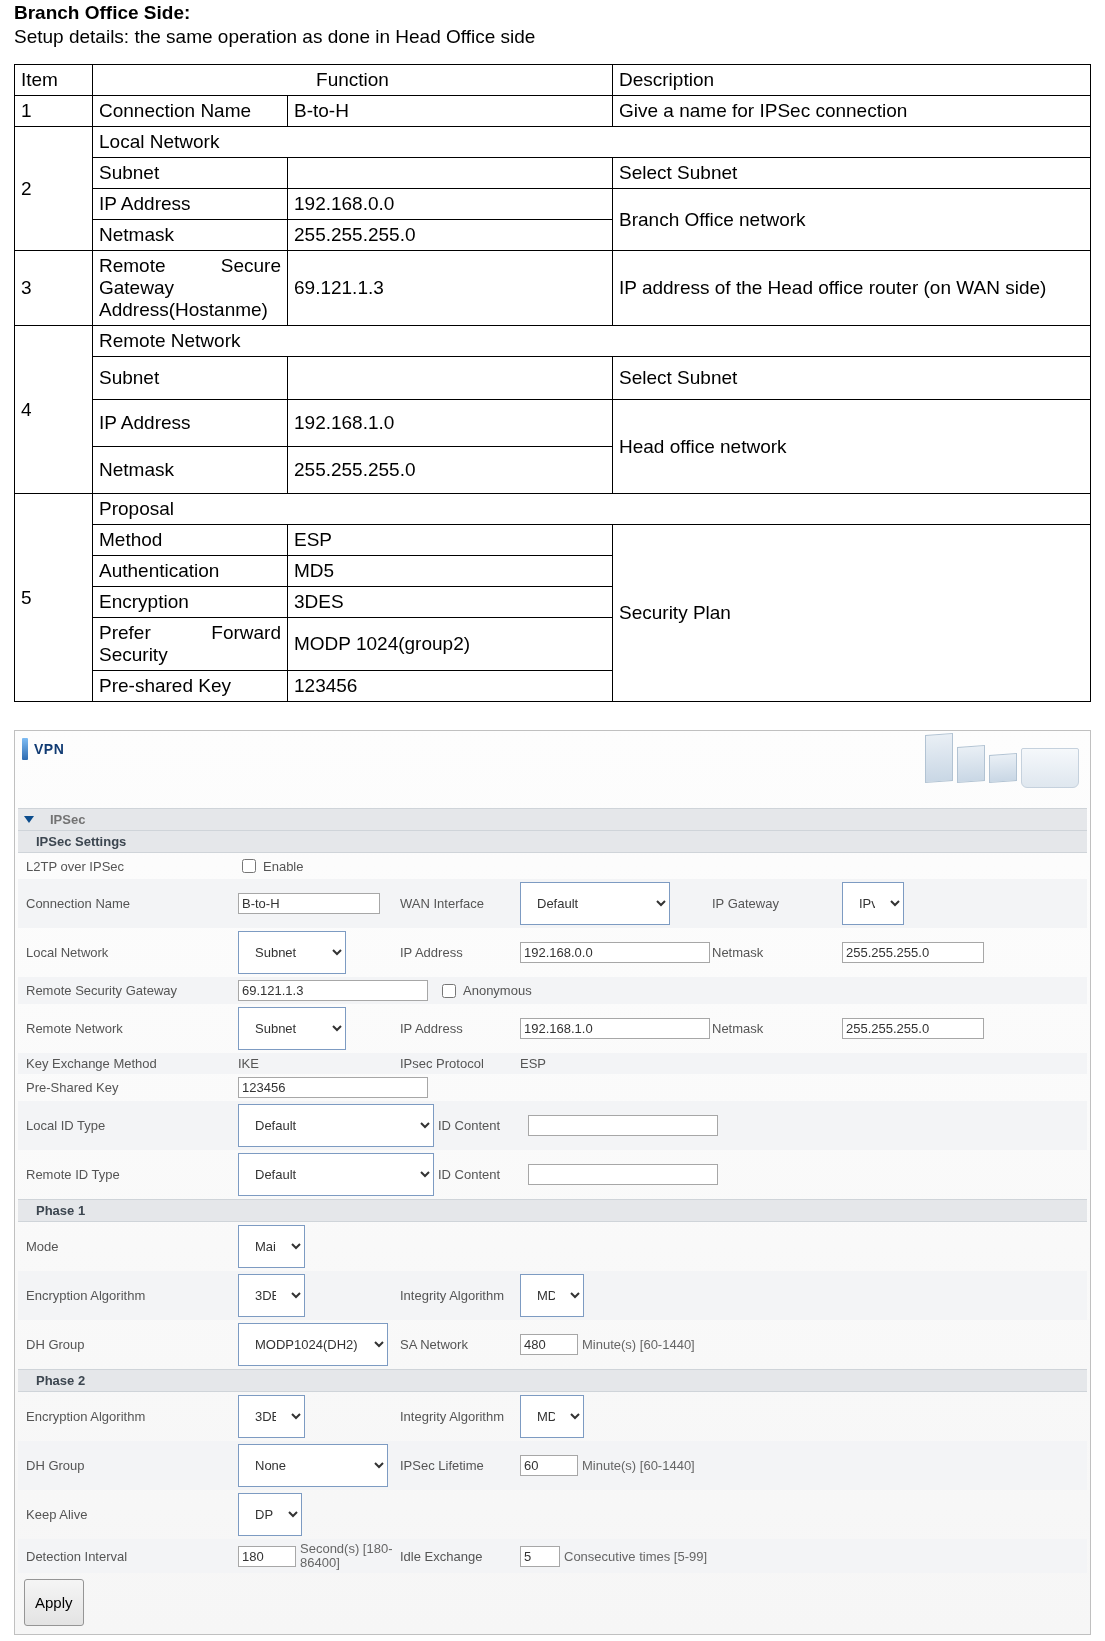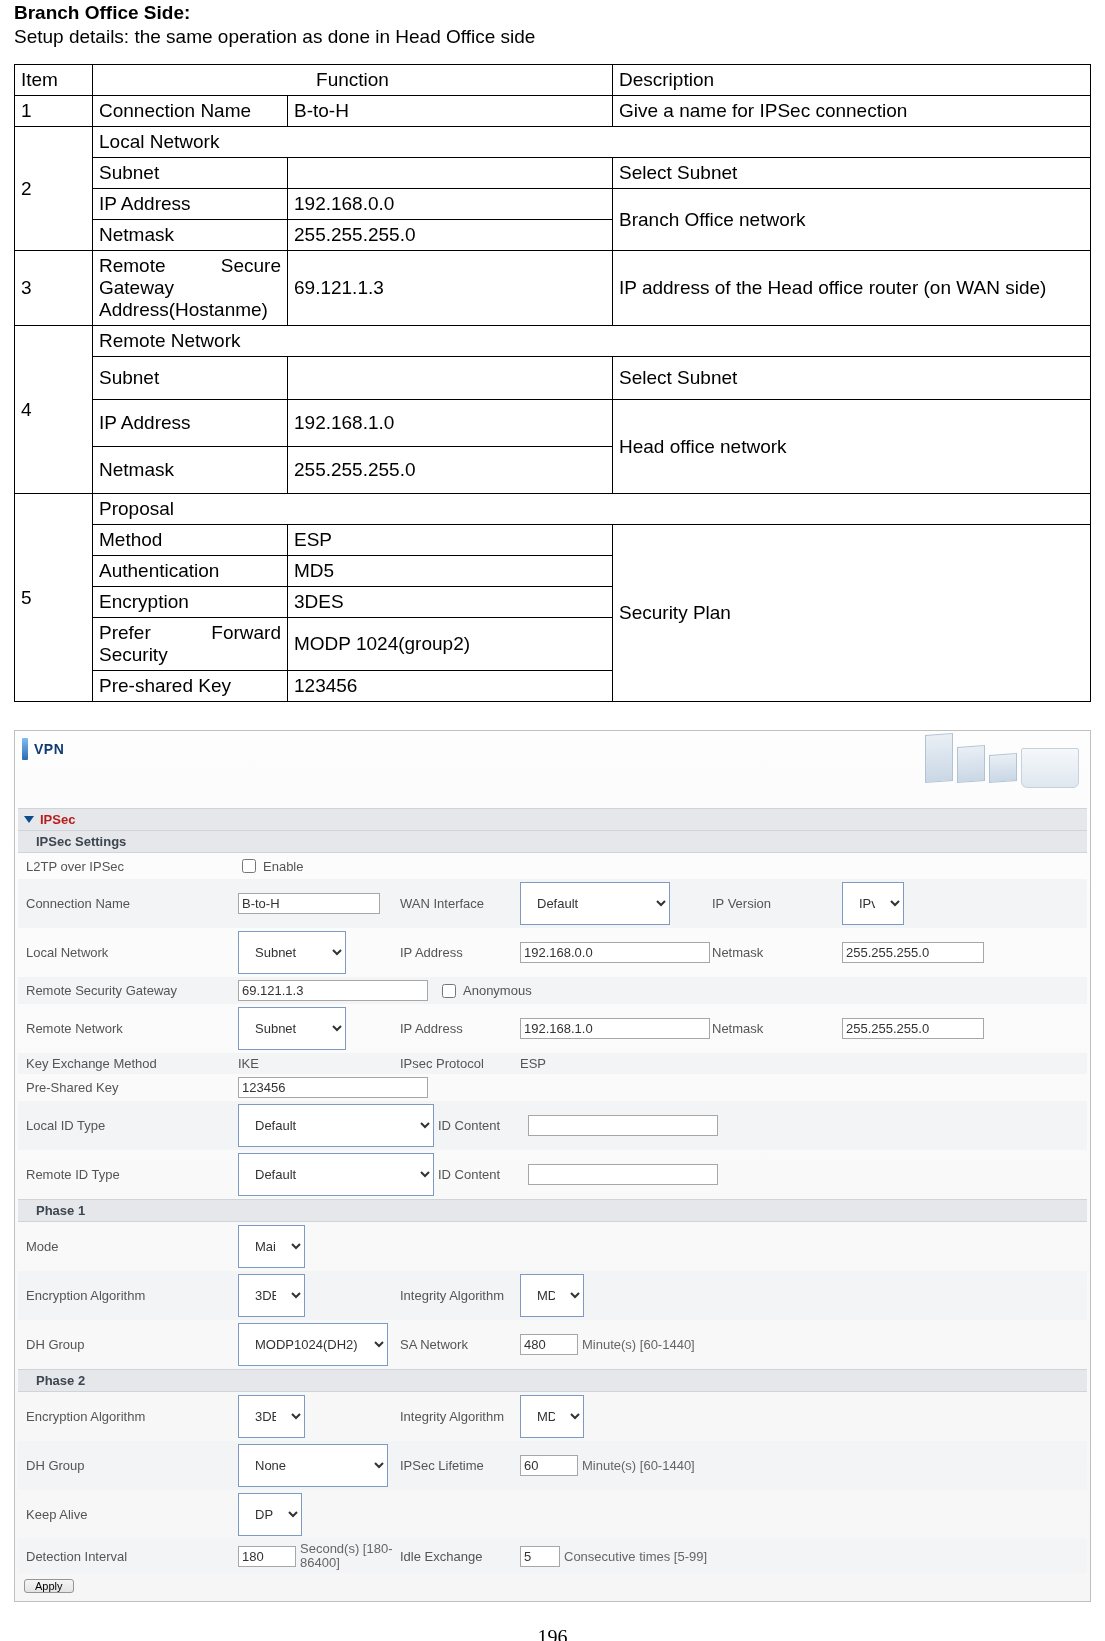--- a/index.html
+++ b/index.html
@@ -81,22 +81,22 @@
   .section-hdr {
     background:#e5e7ea;
     margin:0;
     padding:3px 6px;
     font-weight:bold;
     color:#3c4650;
     font-size:13px;
     border-top:1px solid #cfd4d9;
   }
   .section-hdr.ipsec-top {
-    display:flex; align-items:center; gap:2px;
-    color:#b91c1c;
+    display:flex; align-items:center; gap:12px;
+    color:#737373;
   }
   .tri {
     width:0;height:0;
     border-left:5px solid transparent;
     border-right:5px solid transparent;
     border-top:7px solid #0b4c8c;
     margin-right:4px;
   }
   .sub-hdr {
     background:#e5e7ea;
@@ -144,22 +144,22 @@
   .sel-70  { width:67px; }
   .sel-150 { width:150px; }
   .sel-60  { width:64px; }
   .sel-58  { width:62px; }
   .hint { color:#666; margin-left:4px; }
   .chk { display:flex; align-items:center; gap:4px; }
   input[type=checkbox]{ width:14px;height:14px; }
 
   .apply {
     margin:6px 0 0 6px;
-    font-size:11px;
-    padding:0 10px;
+    font-size:15px;
+    padding:14px 10px;
     border:1px solid #959595;
     background:linear-gradient(#f5f5f5,#e3e3e3);
     border-radius:3px;
     cursor:pointer;
   }
 
   .pagenum {
     text-align:center;
     font-family: "Times New Roman", serif;
     font-size:20px;
@@ -285,21 +285,21 @@
 
   <div class="row alt">
     <span class="lbl">Connection Name</span>
     <span class="ctrl1">
         <input type="text" class="in-140" value="B-to-H" style="">
       </span>
     <span class="lbl2">WAN Interface</span>
     <span class="ctrl2">
         <select class="sel-150"><option>Default</option></select>
       </span>
-    <span class="lbl3">IP Version</span>
+    <span class="lbl3">IP Gateway</span>
     <span class="ctrl3">
         <select class="sel-58"><option>IPv4</option></select>
       </span>
   </div>
 
   <div class="row">
     <span class="lbl">Local Network</span>
     <span class="ctrl1">
         <select class="sel-100"><option>Subnet</option></select>
       </span>

